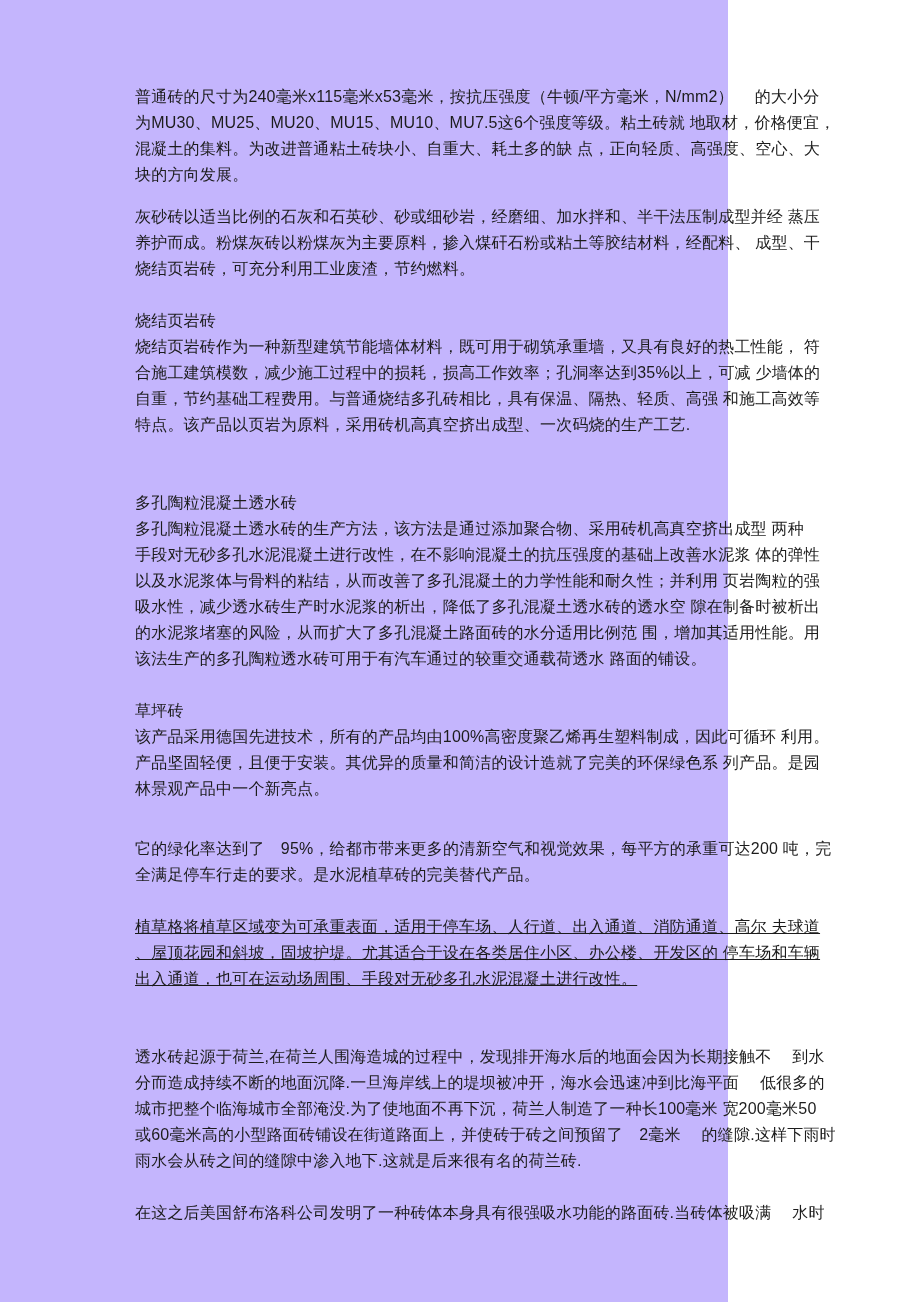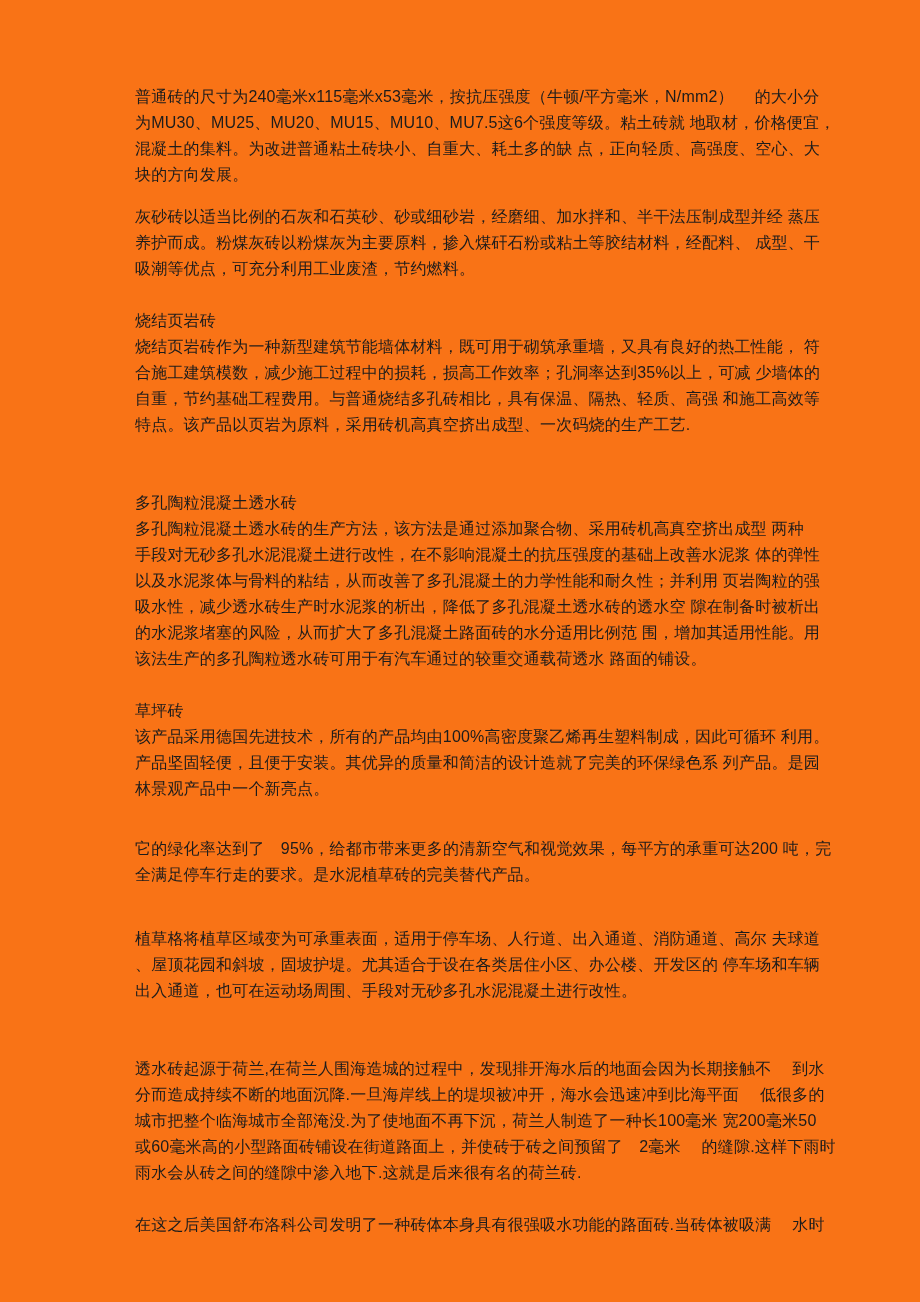--- a/index.html
+++ b/index.html
@@ -8,23 +8,23 @@
     background: #ffffff;
   }
   body {
     width: 920px;
     height: 1302px;
     overflow: hidden;
     font-family: "Liberation Sans", "DejaVu Sans", sans-serif;
   }
   .page {
     box-sizing: border-box;
-    width: 920px;
+    width: 728px;
     height: 1302px;
-    background: #f97316;
+    background: #c4b5fd;
     padding: 84px 118px 0 135px;
   }
   .doc-body {
     color: #1c1c1c;
     font-size: 16px;
     line-height: 26px;
   }
   .block {
     margin: 0;
     padding: 0;
@@ -45,21 +45,21 @@
   <div class="doc-body" style="color: rgb(28, 28, 28);">
       <div class="block paragraph" style="margin-top: 0px;">
         <div class="line">普通砖的尺寸为240毫米x115毫米x53毫米，按抗压强度（牛顿/平方毫米，N/mm2）　 的大小分</div>
         <div class="line">为MU30、MU25、MU20、MU15、MU10、MU7.5这6个强度等级。粘土砖就 地取材，价格便宜，</div>
         <div class="line">混凝土的集料。为改进普通粘土砖块小、自重大、耗土多的缺 点，正向轻质、高强度、空心、大</div>
         <div class="line">块的方向发展。</div>
       </div>
       <div class="block paragraph" style="margin-top: 16px;">
         <div class="line">灰砂砖以适当比例的石灰和石英砂、砂或细砂岩，经磨细、加水拌和、半干法压制成型并经 蒸压</div>
         <div class="line">养护而成。粉煤灰砖以粉煤灰为主要原料，掺入煤矸石粉或粘土等胶结材料，经配料、 成型、干</div>
-        <div class="line">吸潮等优点，可充分利用工业废渣，节约燃料。</div>
+        <div class="line">烧结页岩砖，可充分利用工业废渣，节约燃料。</div>
       </div>
       <div class="block heading" style="margin-top: 26px;">
         <div class="line">烧结页岩砖</div>
       </div>
       <div class="block paragraph" style="margin-top: 0px;">
         <div class="line">烧结页岩砖作为一种新型建筑节能墙体材料，既可用于砌筑承重墙，又具有良好的热工性能， 符</div>
         <div class="line">合施工建筑模数，减少施工过程中的损耗，损高工作效率；孔洞率达到35%以上，可减 少墙体的</div>
         <div class="line">自重，节约基础工程费用。与普通烧结多孔砖相比，具有保温、隔热、轻质、高强 和施工高效等</div>
         <div class="line">特点。该产品以页岩为原料，采用砖机高真空挤出成型、一次码烧的生产工艺.</div>
       </div>
@@ -79,21 +79,21 @@
       </div>
       <div class="block paragraph" style="margin-top: 0px;">
         <div class="line">该产品采用德国先进技术，所有的产品均由100%高密度聚乙烯再生塑料制成，因此可循环 利用。</div>
         <div class="line">产品坚固轻便，且便于安装。其优异的质量和简洁的设计造就了完美的环保绿色系 列产品。是园</div>
         <div class="line">林景观产品中一个新亮点。</div>
       </div>
       <div class="block paragraph" style="margin-top: 34px;">
         <div class="line">它的绿化率达到了　95%，给都市带来更多的清新空气和视觉效果，每平方的承重可达200 吨，完</div>
         <div class="line">全满足停车行走的要求。是水泥植草砖的完美替代产品。</div>
       </div>
-      <div class="block paragraph" style="margin-top: 38px;">
+      <div class="block paragraph" style="margin-top: 26px; text-decoration: underline;">
         <div class="line">植草格将植草区域变为可承重表面，适用于停车场、人行道、出入通道、消防通道、高尔 夫球道</div>
         <div class="line">、屋顶花园和斜坡，固坡护堤。尤其适合于设在各类居住小区、办公楼、开发区的 停车场和车辆</div>
         <div class="line">出入通道，也可在运动场周围、手段对无砂多孔水泥混凝土进行改性。</div>
       </div>
       <div class="block paragraph" style="margin-top: 52px;">
         <div class="line">透水砖起源于荷兰,在荷兰人围海造城的过程中，发现排开海水后的地面会因为长期接触不　 到水</div>
         <div class="line">分而造成持续不断的地面沉降.一旦海岸线上的堤坝被冲开，海水会迅速冲到比海平面　 低很多的</div>
         <div class="line">城市把整个临海城市全部淹没.为了使地面不再下沉，荷兰人制造了一种长100毫米 宽200毫米50</div>
         <div class="line">或60毫米高的小型路面砖铺设在街道路面上，并使砖于砖之间预留了　2毫米　 的缝隙.这样下雨时</div>
         <div class="line">雨水会从砖之间的缝隙中渗入地下.这就是后来很有名的荷兰砖.</div>

